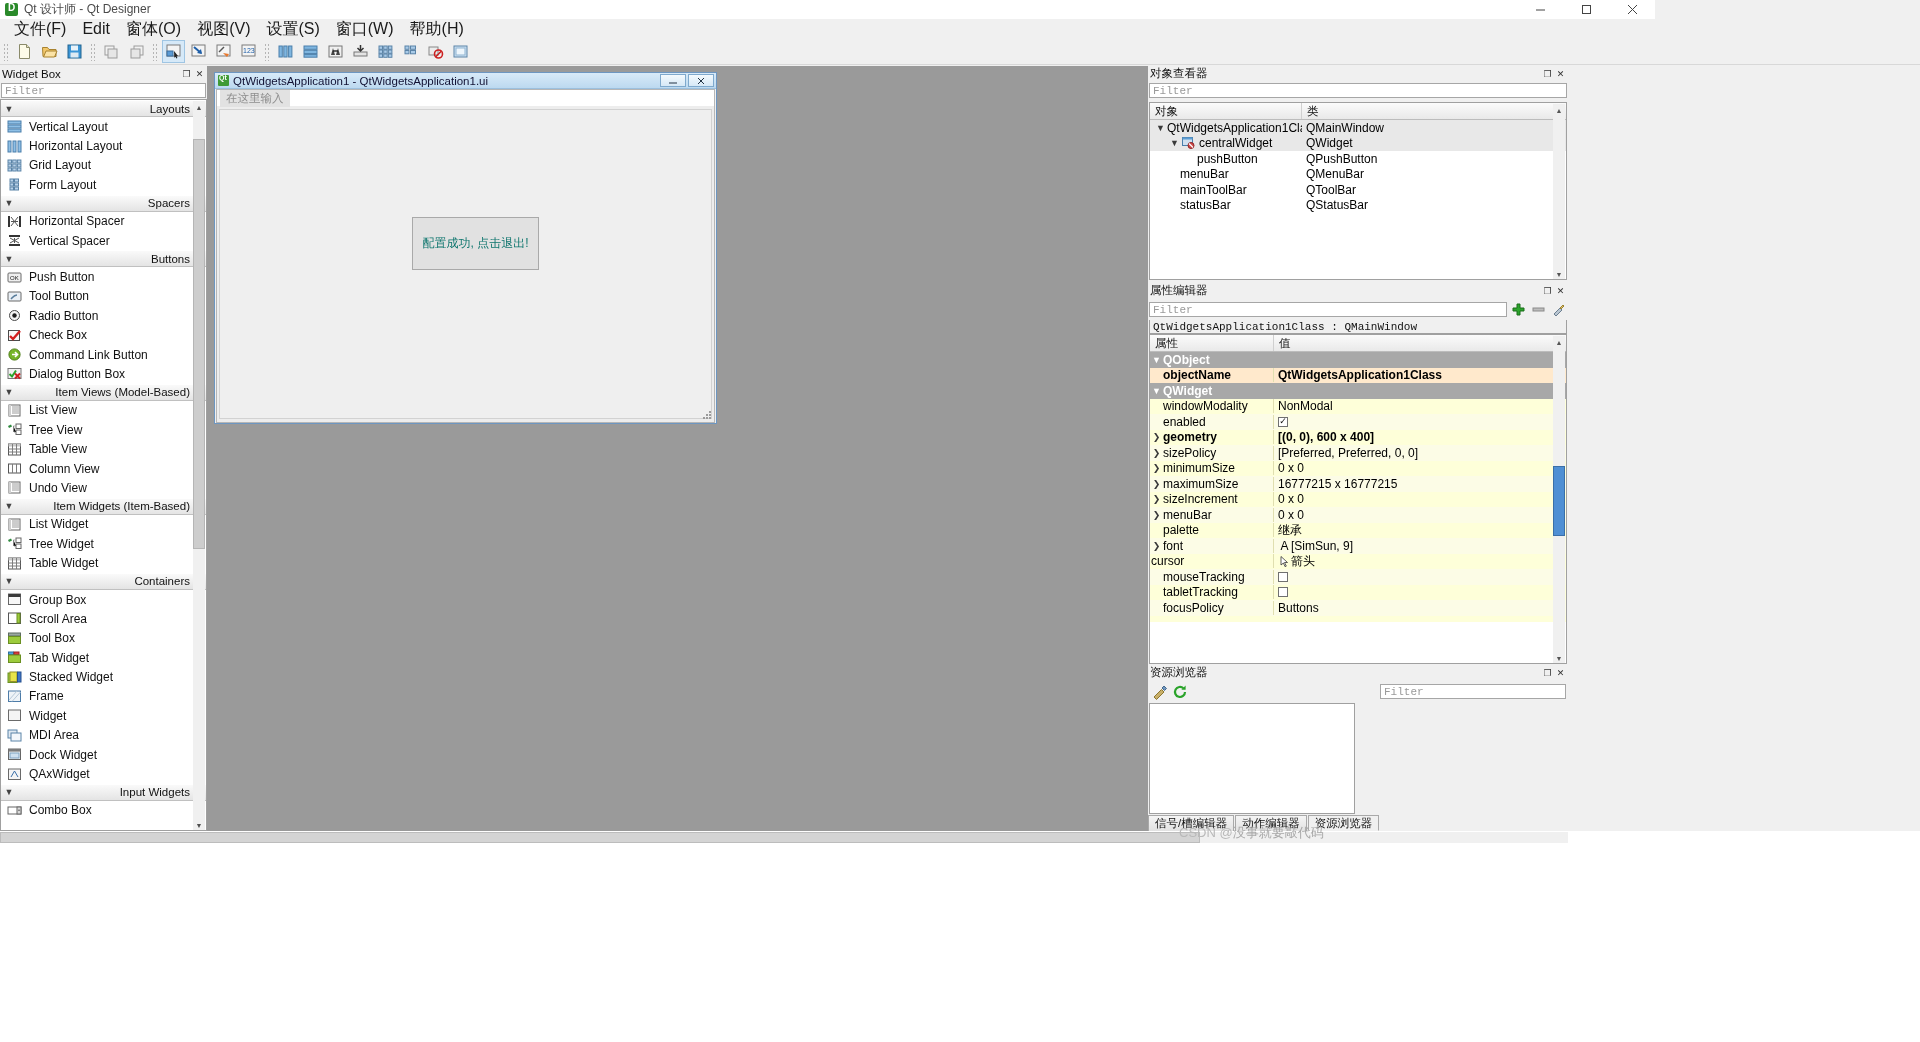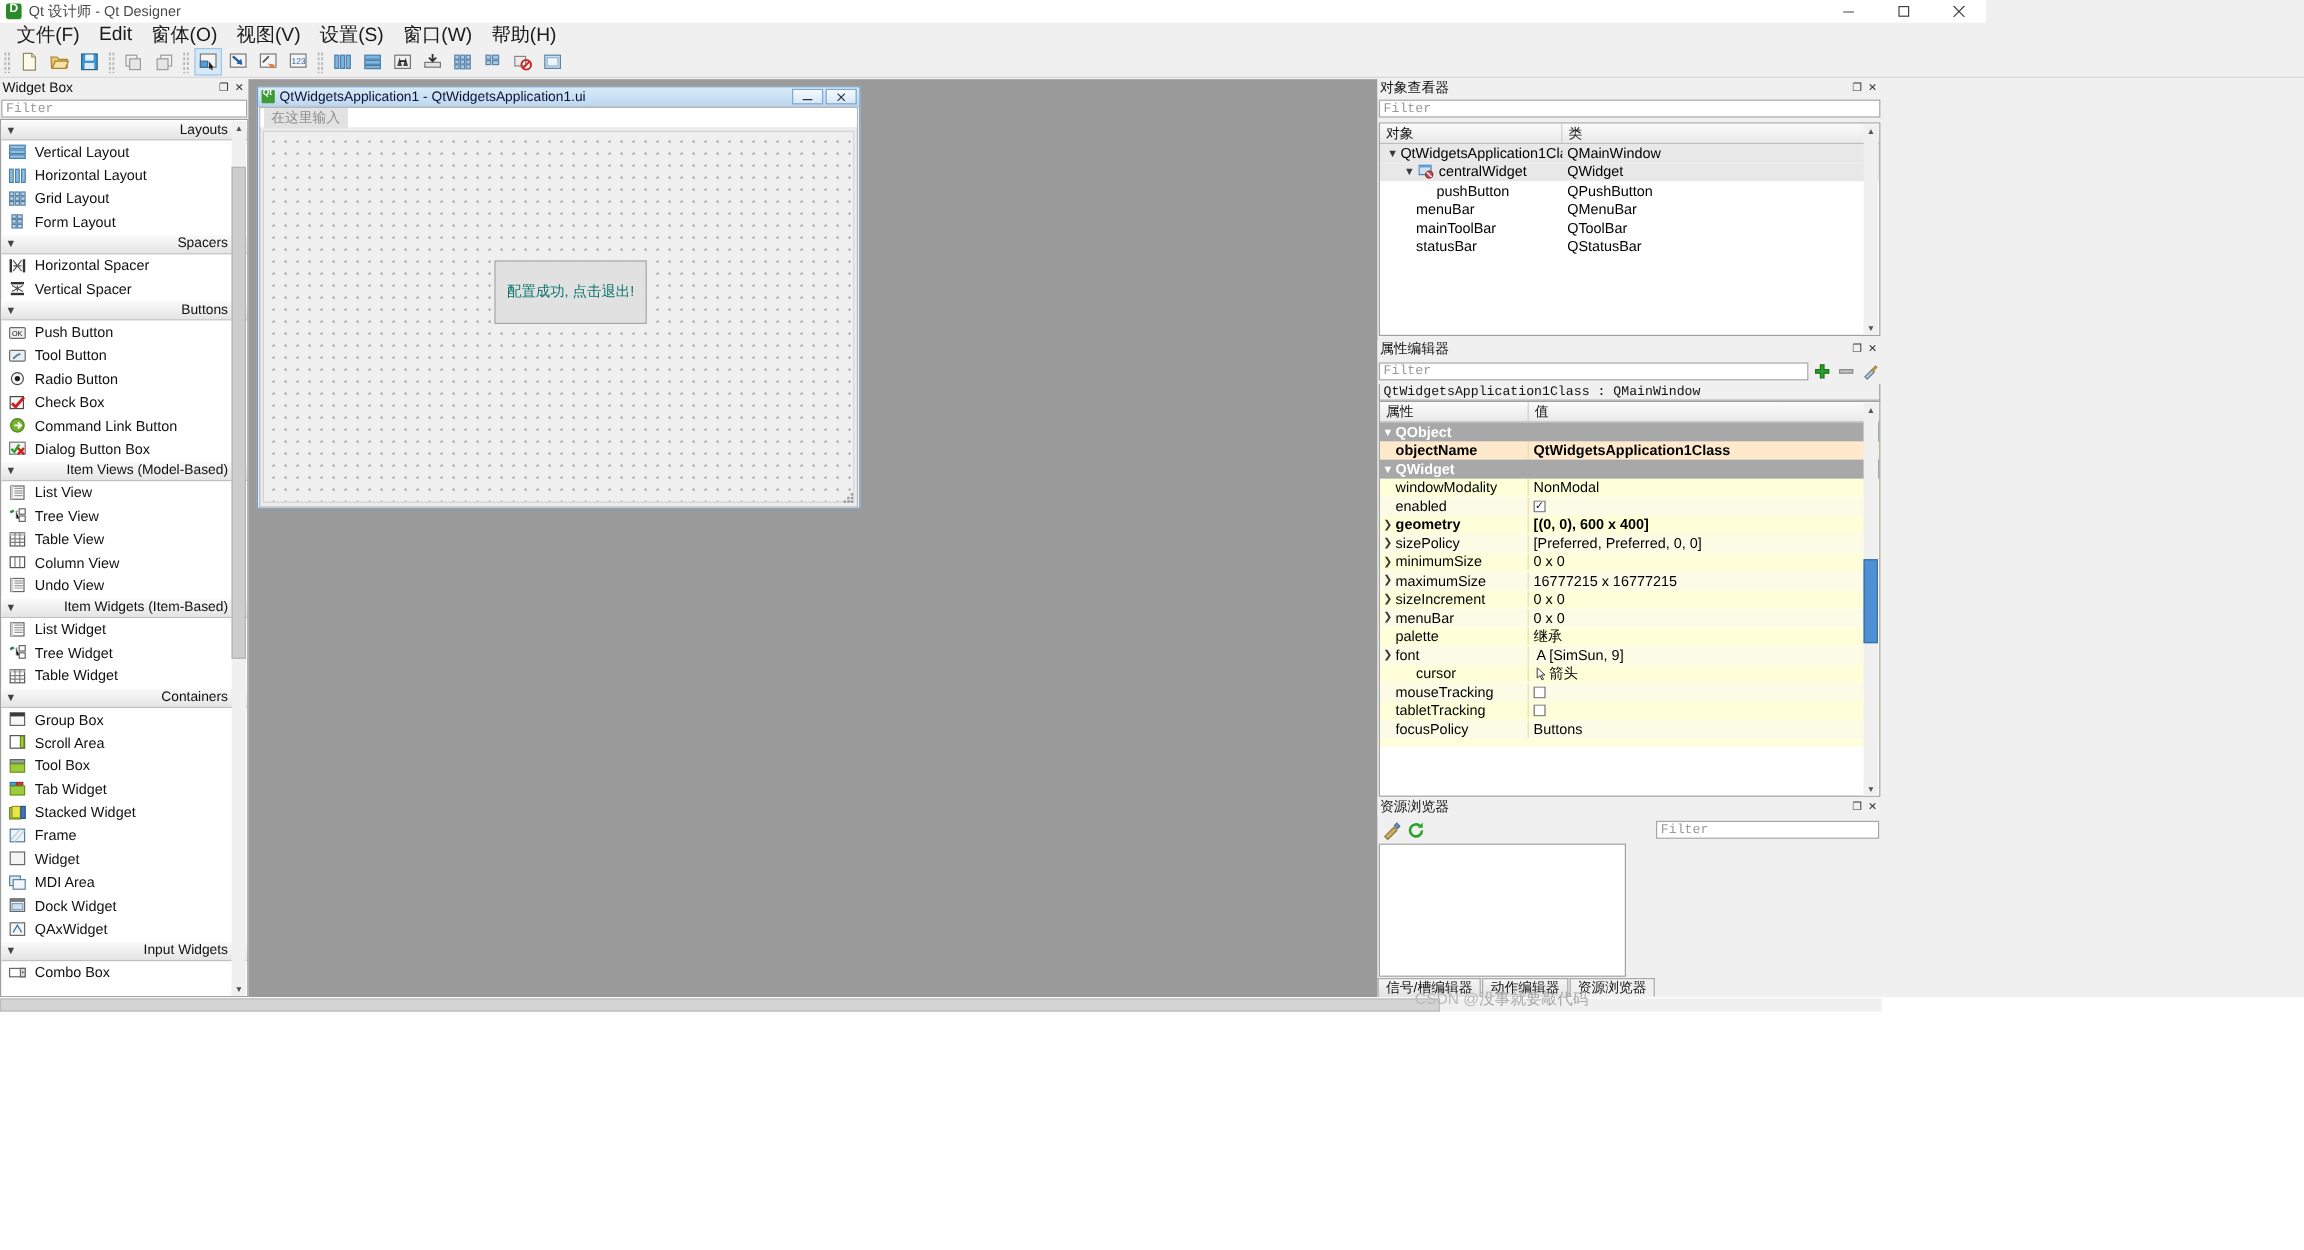--- a/index.html
+++ b/index.html
@@ -915,21 +915,21 @@
           <span class="twisty">❯</span>
           <span>font</span>
         </div>
         <div class="v">
           <span style="width:13px;display:inline-flex;justify-content:center;">A</span>
           <span>[SimSun, 9]</span>
         </div>
       </div>
 
       <div class="pe-row pe-yellow">
-        <div class="k" style="padding-left:30px;">cursor</div>
+        <div class="k" style="padding-left:1px;">cursor</div>
         <div class="v">
           <span style="width:13px;display:inline-flex;justify-content:center;">
             <svg width="9" height="11" viewBox="0 0 9 11">
                 <path d="M1 0.5l6.5 6H4.5l1.8 3.6-1.2.6L3.4 7 1 9z" fill="#fff" stroke="#333" stroke-width="0.8"></path>
               </svg>
           </span>
           <span>箭头</span>
         </div>
       </div>
 

